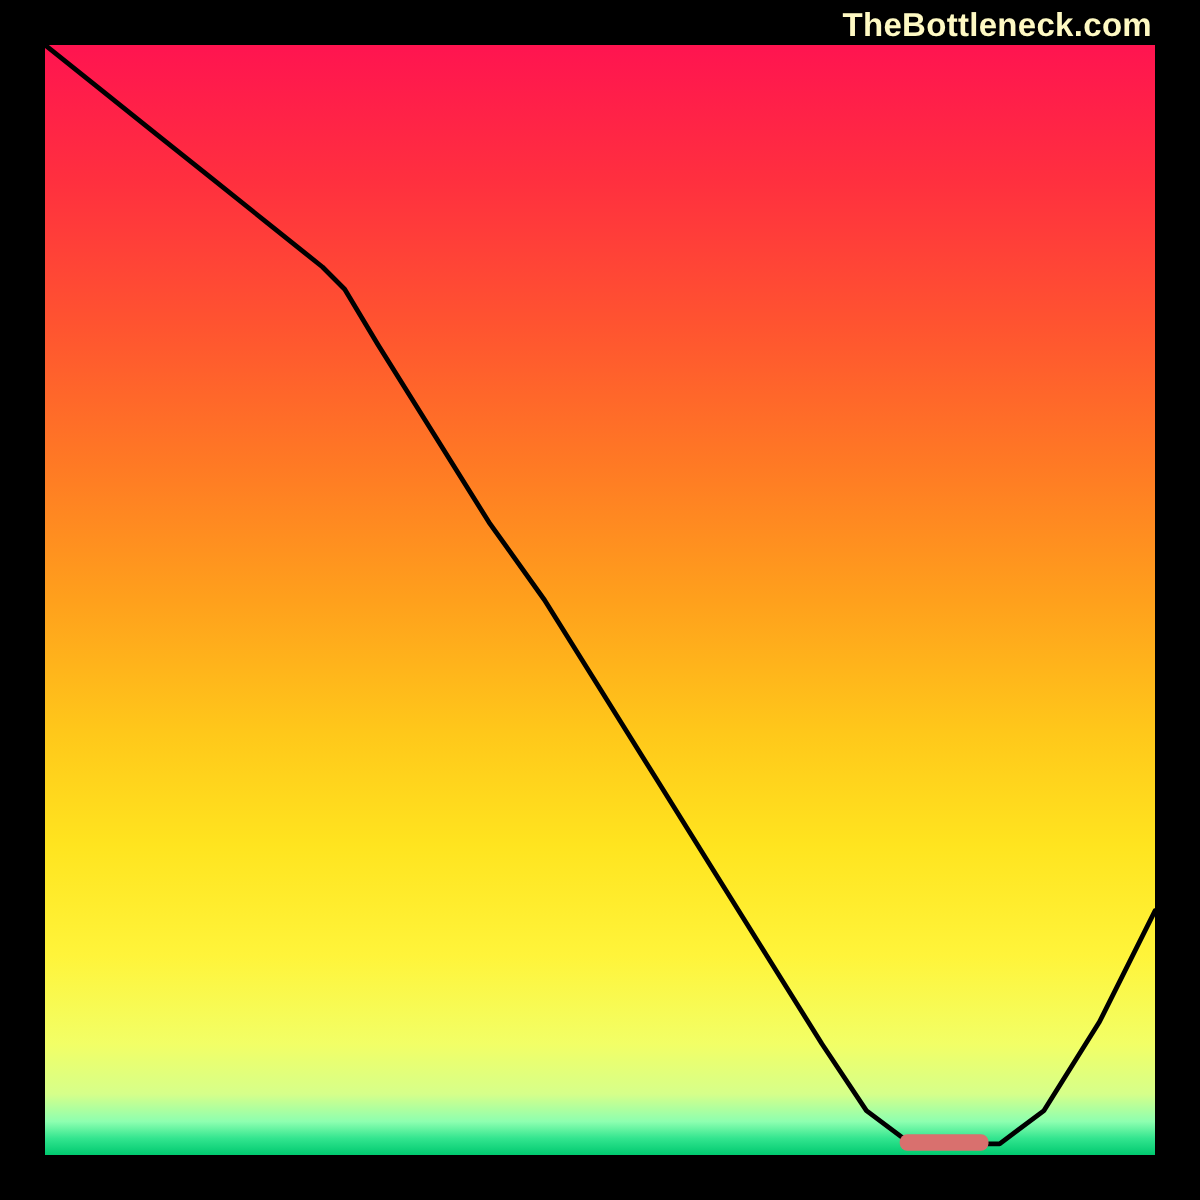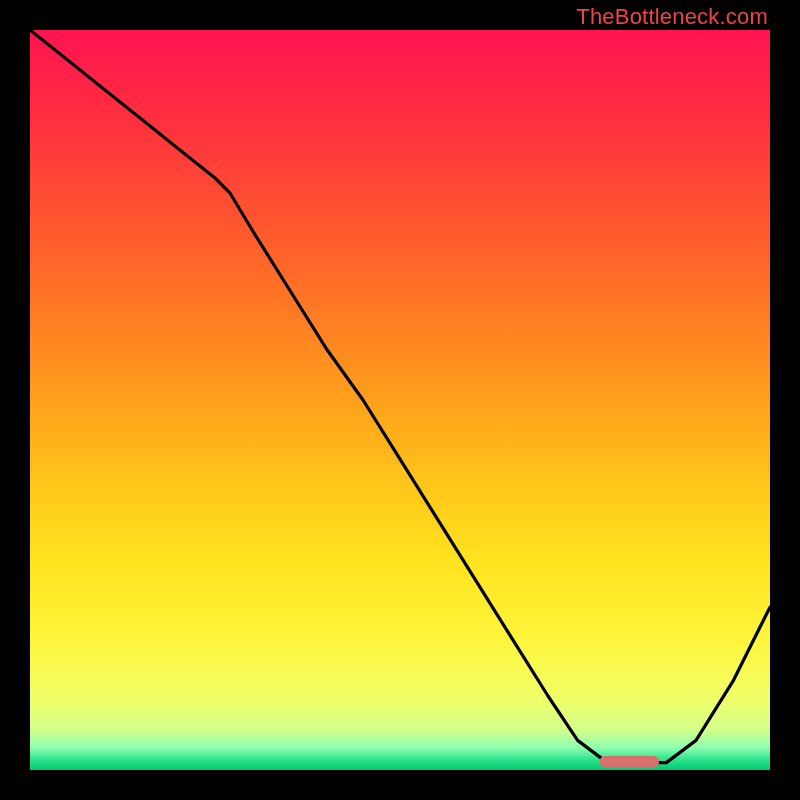--- a/index.html
+++ b/index.html
@@ -24,22 +24,22 @@
     left: 0;
     top: 0;
     width: 740px;
     height: 740px;
   }
   .watermark {
     position: absolute;
     top: 4px;
     right: 32px;
     font-size: 22px;
-    font-weight: 400;
-    color: #ef4444;
+    font-weight: 700;
+    color: #fef9c3;
     letter-spacing: 0.2px;
     user-select: none;
   }
   svg {
     display: block;
   }
 </style>
 </head>
 <body>
 

